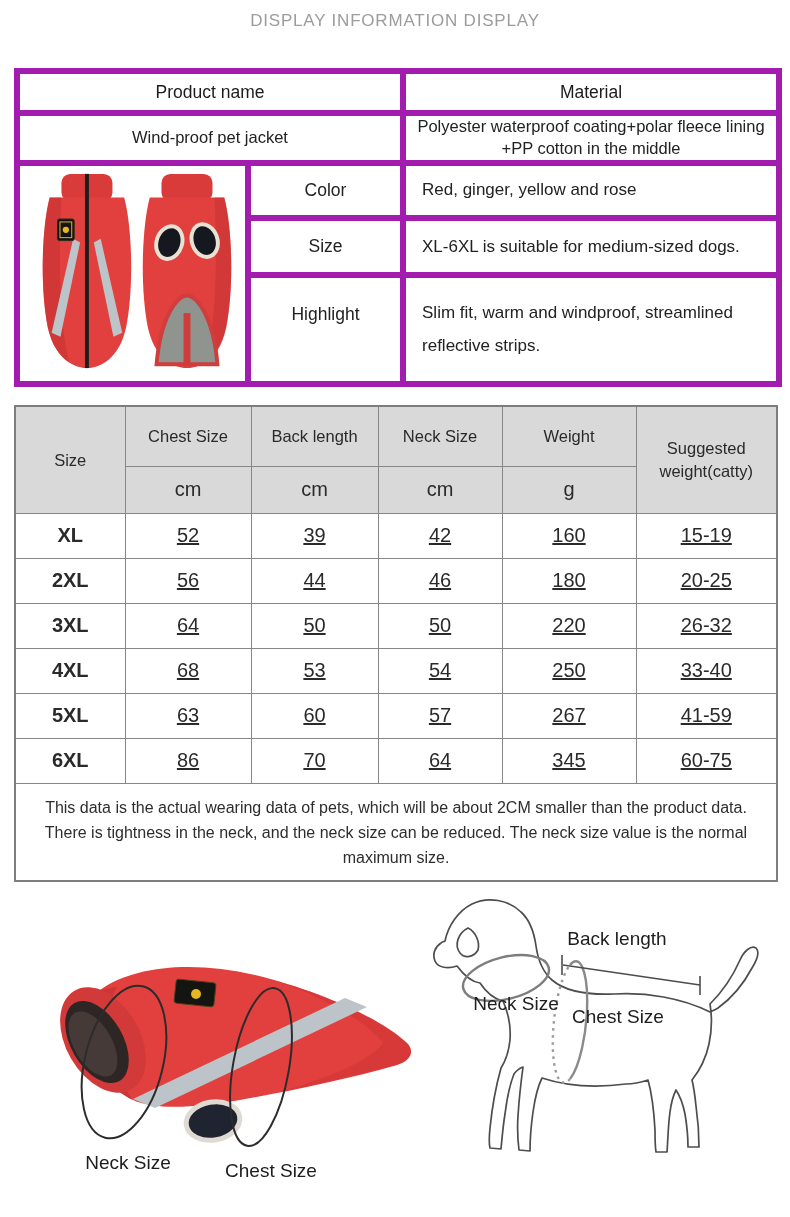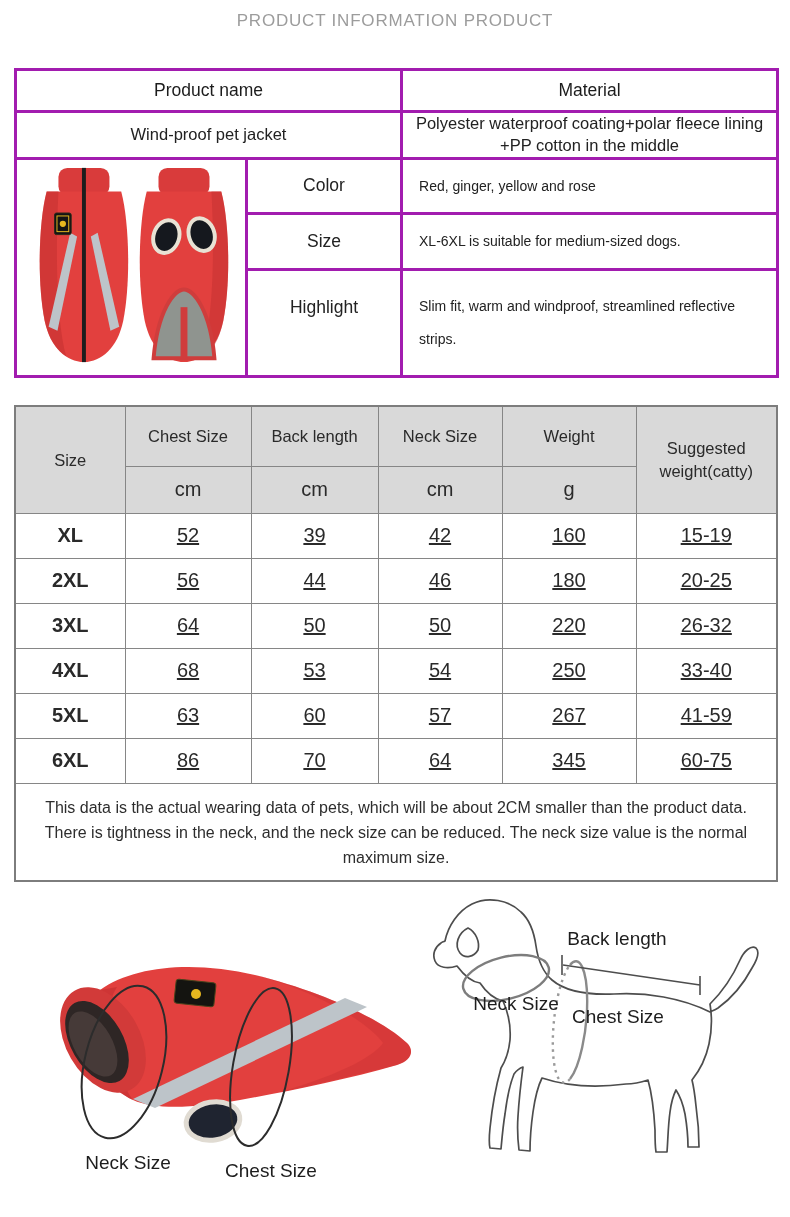--- a/index.html
+++ b/index.html
@@ -10,27 +10,27 @@
   
   .page-title{
     position:absolute;top:11px;left:0;width:100%;text-align:center;
     font-size:17px;letter-spacing:.8px;color:#9c9c9c;font-weight:400;
   }
   
   table{border-collapse:collapse;table-layout:fixed;}
   
   #info-table{position:absolute;left:14px;top:68px;width:762px;}
   #info-table td{
-    border:3px solid #a21caf;text-align:center;vertical-align:middle;
+    border:6px solid #a21caf;text-align:center;vertical-align:middle;
     font-size:17.5px;color:#222;padding:0 6px;overflow:hidden;
   }
   #info-table .hdr{font-size:17.5px;color:#1c1c1c;}
   #info-table .val{font-size:16.5px;line-height:1.32;}
   #info-table .spec-label{font-size:17.5px;}
-  #info-table .spec-value{text-align:left;padding-left:16px;font-size:14px;}
+  #info-table .spec-value{text-align:left;padding-left:16px;font-size:17px;}
   #info-table .highlight-label{vertical-align:top;padding-top:26px;}
   #info-table .highlight-value{line-height:33px;padding-right:30px;}
   #info-table .img-cell{padding:2px;}
   
   #size-table{position:absolute;left:14px;top:405px;width:762px;border:2px solid #7d7d7d;}
   #size-table td{
     border:1px solid #868686;text-align:center;vertical-align:middle;
     color:#2a2a2a;padding:0 4px;overflow:hidden;
   }
   #size-table .head{background:#d9d9d9;font-size:16.5px;line-height:1.35;}
@@ -50,21 +50,21 @@
   }
   #lbl-dog-back{left:617px;top:48px;}
   #lbl-dog-neck{left:516px;top:113px;}
   #lbl-dog-chest{left:618px;top:126px;}
   #lbl-jk-neck{left:128px;top:272px;}
   #lbl-jk-chest{left:271px;top:280px;}
 </style>
 </head>
 <body>
 
-<div class="page-title">PRODUCT INFORMATION PRODUCT</div>
+<div class="page-title">DISPLAY INFORMATION DISPLAY</div>
 
 <table id="info-table">
   <colgroup>
       <col style="width:231px">
       <col style="width:155px">
       <col style="width:376px">
     </colgroup>
   <tbody>
       <tr style="height:42px">
     <td colspan="2" class="hdr">Product name</td>

